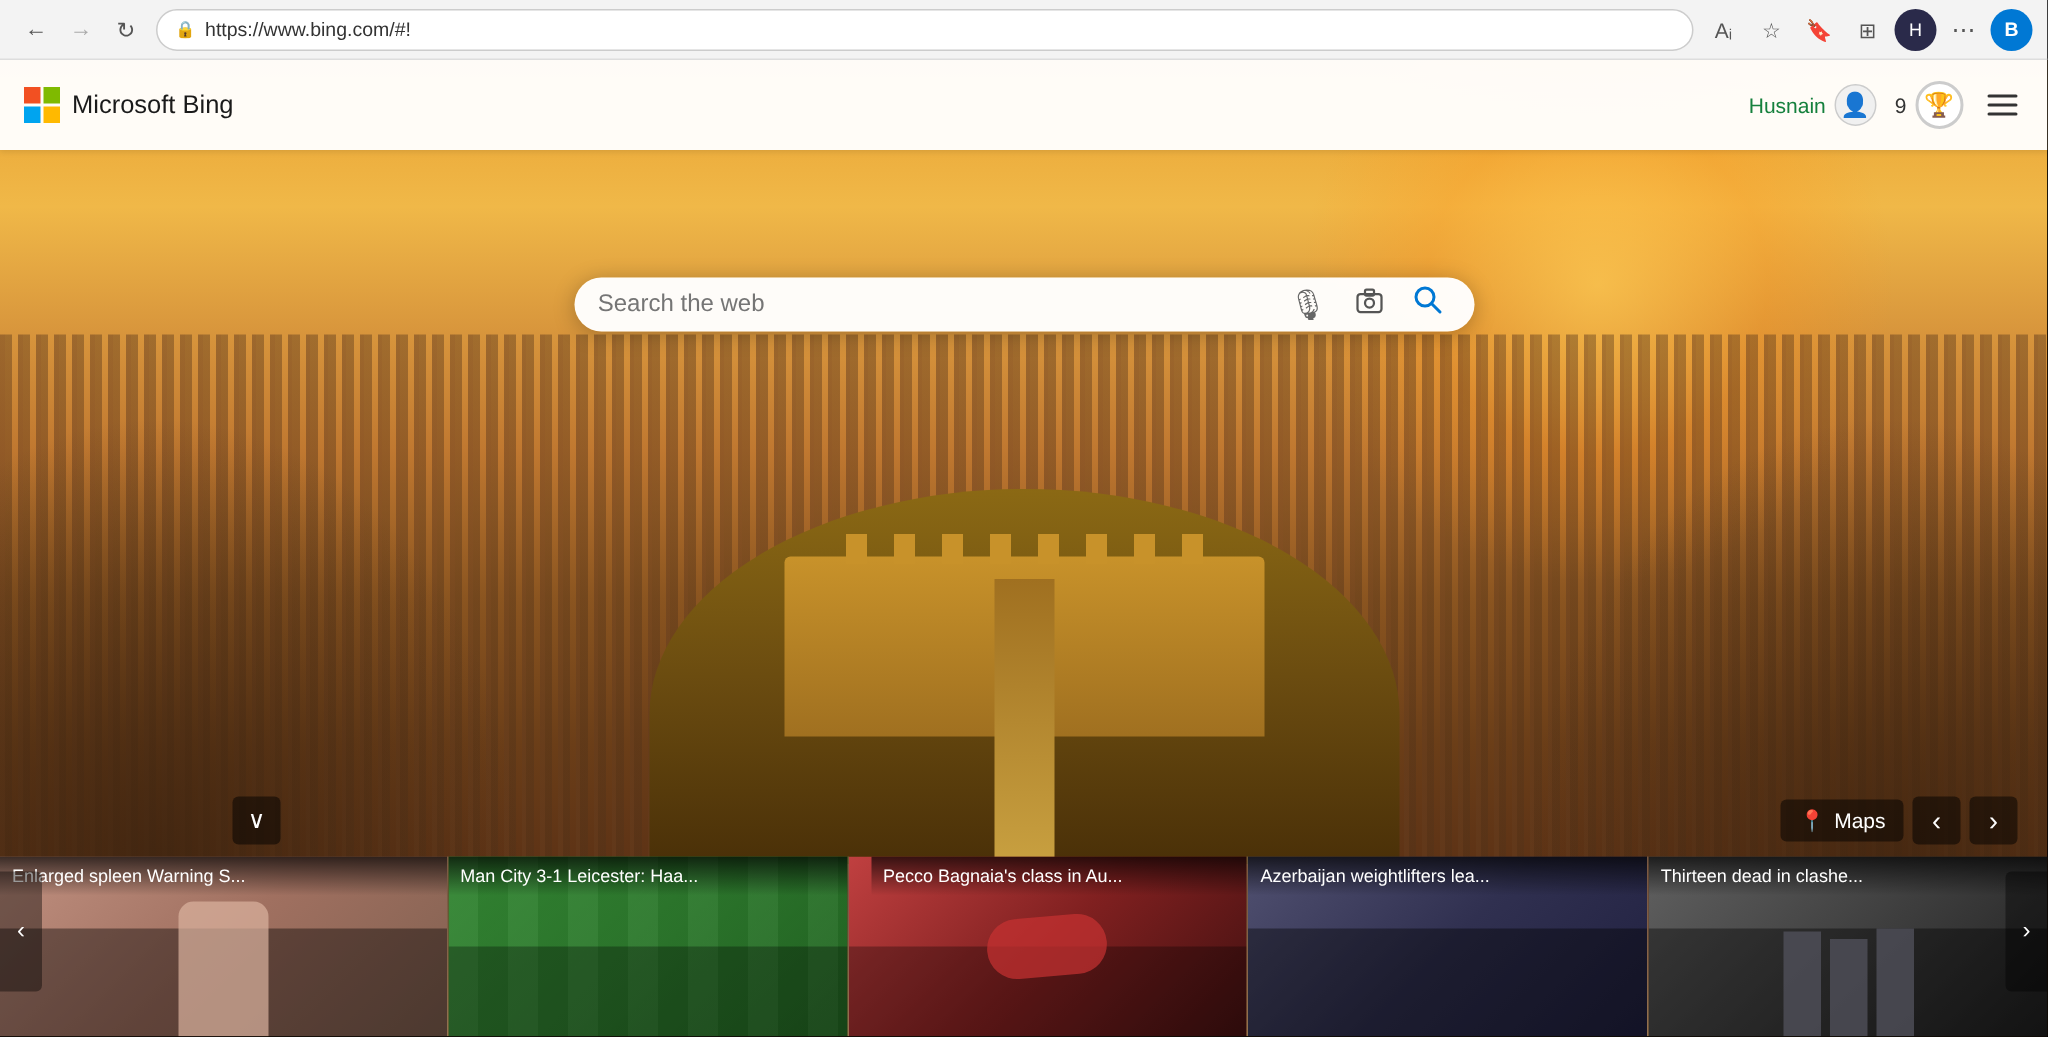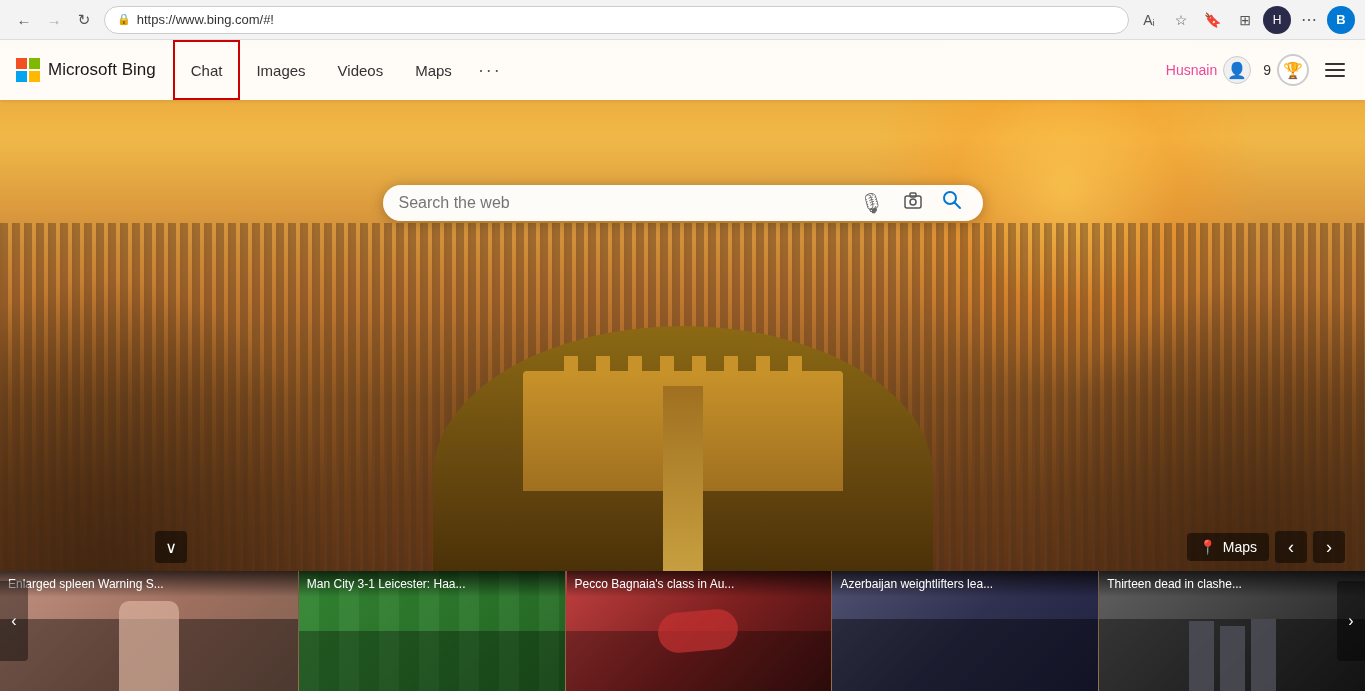--- a/index.html
+++ b/index.html
@@ -78,41 +78,24 @@
 
       <div style="width:24px;height:24px;display:grid;grid-template-columns:1fr 1fr;gap:2px;">
         <div style="background:#f25022;"></div>
         <div style="background:#7fba00;"></div>
         <div style="background:#00a4ef;"></div>
         <div style="background:#ffb900;"></div>
       </div>
       <span style="font-size:17px;font-weight:400;color:#1a1a1a;">Microsoft Bing</span>
     </div>
 
-    <nav style="display:flex;align-items:center;">
-      <button style="padding:0 16px;height:60px;font-size:15px;color:#333;background:transparent;border:2px solid #cc0000;cursor:pointer;font-family:inherit;">
-        <span>Chat</span>
-      </button>
-      <button style="padding:0 16px;height:60px;font-size:15px;color:#333;background:transparent;border:none;border-bottom:none;cursor:pointer;font-family:inherit;">
-        <span>Images</span>
-      </button>
-      <button style="padding:0 16px;height:60px;font-size:15px;color:#333;background:transparent;border:none;cursor:pointer;font-family:inherit;">
-        <span>Videos</span>
-      </button>
-      <button style="padding:0 16px;height:60px;font-size:15px;color:#333;background:transparent;border:none;cursor:pointer;font-family:inherit;">
-        <span>Maps</span>
-      </button>
-      <button style="padding:0 10px;height:60px;font-size:18px;color:#555;background:transparent;border:none;cursor:pointer;letter-spacing:2px;">
-        <span>···</span>
-      </button>
-    </nav>
 
     <div style="margin-left:auto;display:flex;align-items:center;gap:12px;">
       <div style="display:flex;align-items:center;gap:6px;cursor:pointer;">
-        <span style="font-size:14px;color:#ec4899;">Husnain</span>
+        <span style="font-size:14px;color:#15803d;">Husnain</span>
         <div style="width:28px;height:28px;border-radius:50%;border:1px solid #ccc;background:#f0f0f0;display:flex;align-items:center;justify-content:center;font-size:16px;color:#555;">👤</div>
       </div>
       <div style="display:flex;align-items:center;gap:6px;cursor:pointer;">
         <span style="font-size:14px;color:#333;">9</span>
         <div style="width:32px;height:32px;border-radius:50%;border:2px solid #ccc;background:#fff;display:flex;align-items:center;justify-content:center;font-size:16px;">🏆</div>
       </div>
       <button style="background:transparent;border:none;cursor:pointer;display:flex;flex-direction:column;gap:4px;padding:4px;">
         <div style="width:20px;height:2px;background:#333;border-radius:1px;"></div>
         <div style="width:20px;height:2px;background:#333;border-radius:1px;"></div>
         <div style="width:20px;height:2px;background:#333;border-radius:1px;"></div>
@@ -174,21 +157,21 @@
     </div>
 
 
     <div style="flex:1;position:relative;overflow:hidden;cursor:pointer;border-right:1px solid rgba(255,255,255,0.2);">
       <div style="position:absolute;inset:0;background:linear-gradient(135deg,#c04040,#802020,#401010);"></div>
 
       <div style="position:absolute;bottom:0;left:0;right:0;height:50%;background:rgba(0,0,0,0.3);"></div>
       <div style="position:absolute;inset:0;display:flex;align-items:center;justify-content:center;">
         <div style="width:80px;height:40px;background:rgba(200,50,50,0.7);border-radius:20px;transform:rotate(-5deg);"></div>
       </div>
-      <div style="position:absolute;top:0;left:1px;right:0;padding:6px 8px;font-size:12px;color:white;font-weight:500;background:linear-gradient(to bottom,rgba(0,0,0,0.7),transparent);z-index:2;">Pecco Bagnaia's class in Au...</div>
+      <div style="position:absolute;top:0;left:15px;right:0;padding:6px 8px;font-size:12px;color:white;font-weight:500;background:linear-gradient(to bottom,rgba(0,0,0,0.7),transparent);z-index:2;">Pecco Bagnaia's class in Au...</div>
     </div>
 
     <div style="flex:1;position:relative;overflow:hidden;cursor:pointer;border-right:1px solid rgba(255,255,255,0.2);">
       <div style="position:absolute;inset:0;background:linear-gradient(135deg,#505070,#303050,#202040);"></div>
       <div style="position:absolute;bottom:0;left:0;right:0;height:60%;background:rgba(0,0,0,0.4);"></div>
       <div style="position:absolute;top:0;left:0;right:0;padding:6px 8px;font-size:12px;color:white;font-weight:500;background:linear-gradient(to bottom,rgba(0,0,0,0.7),transparent);z-index:2;">Azerbaijan weightlifters lea...</div>
     </div>
 
     <div style="flex:1;position:relative;overflow:hidden;cursor:pointer;">
       <div style="position:absolute;inset:0;background:linear-gradient(135deg,#606060,#404040,#202020);"></div>

